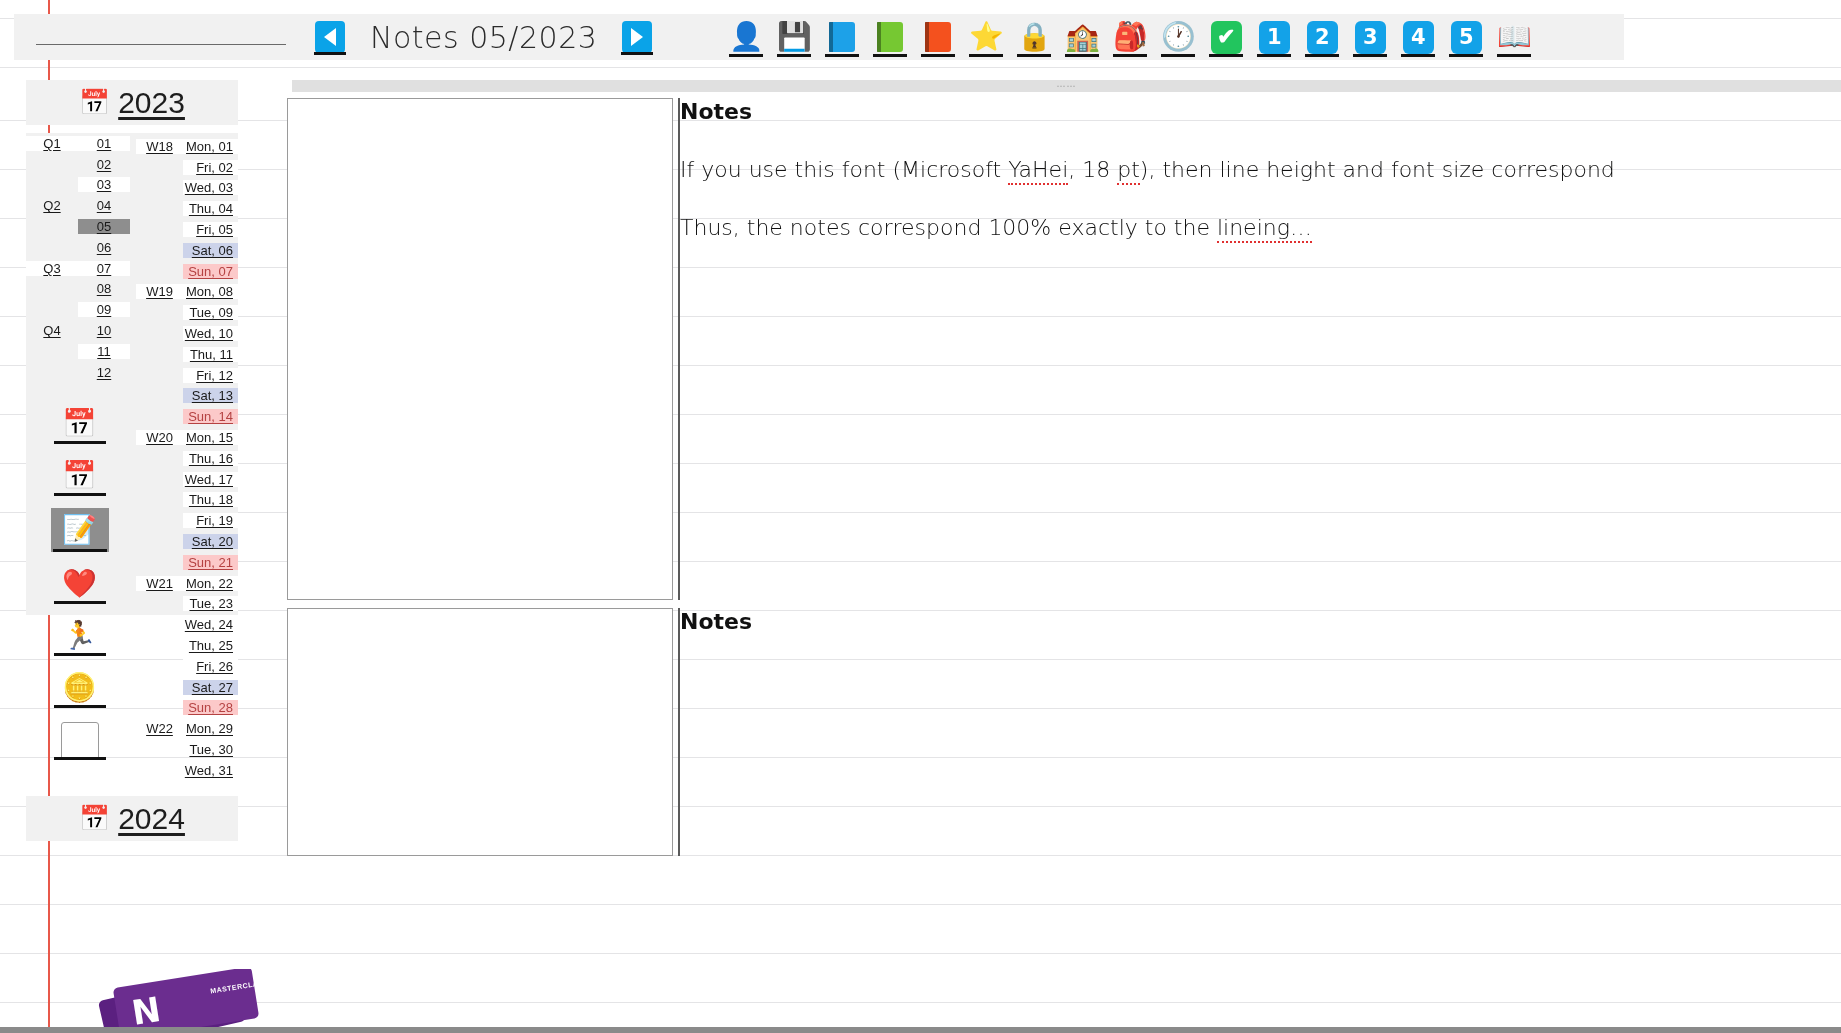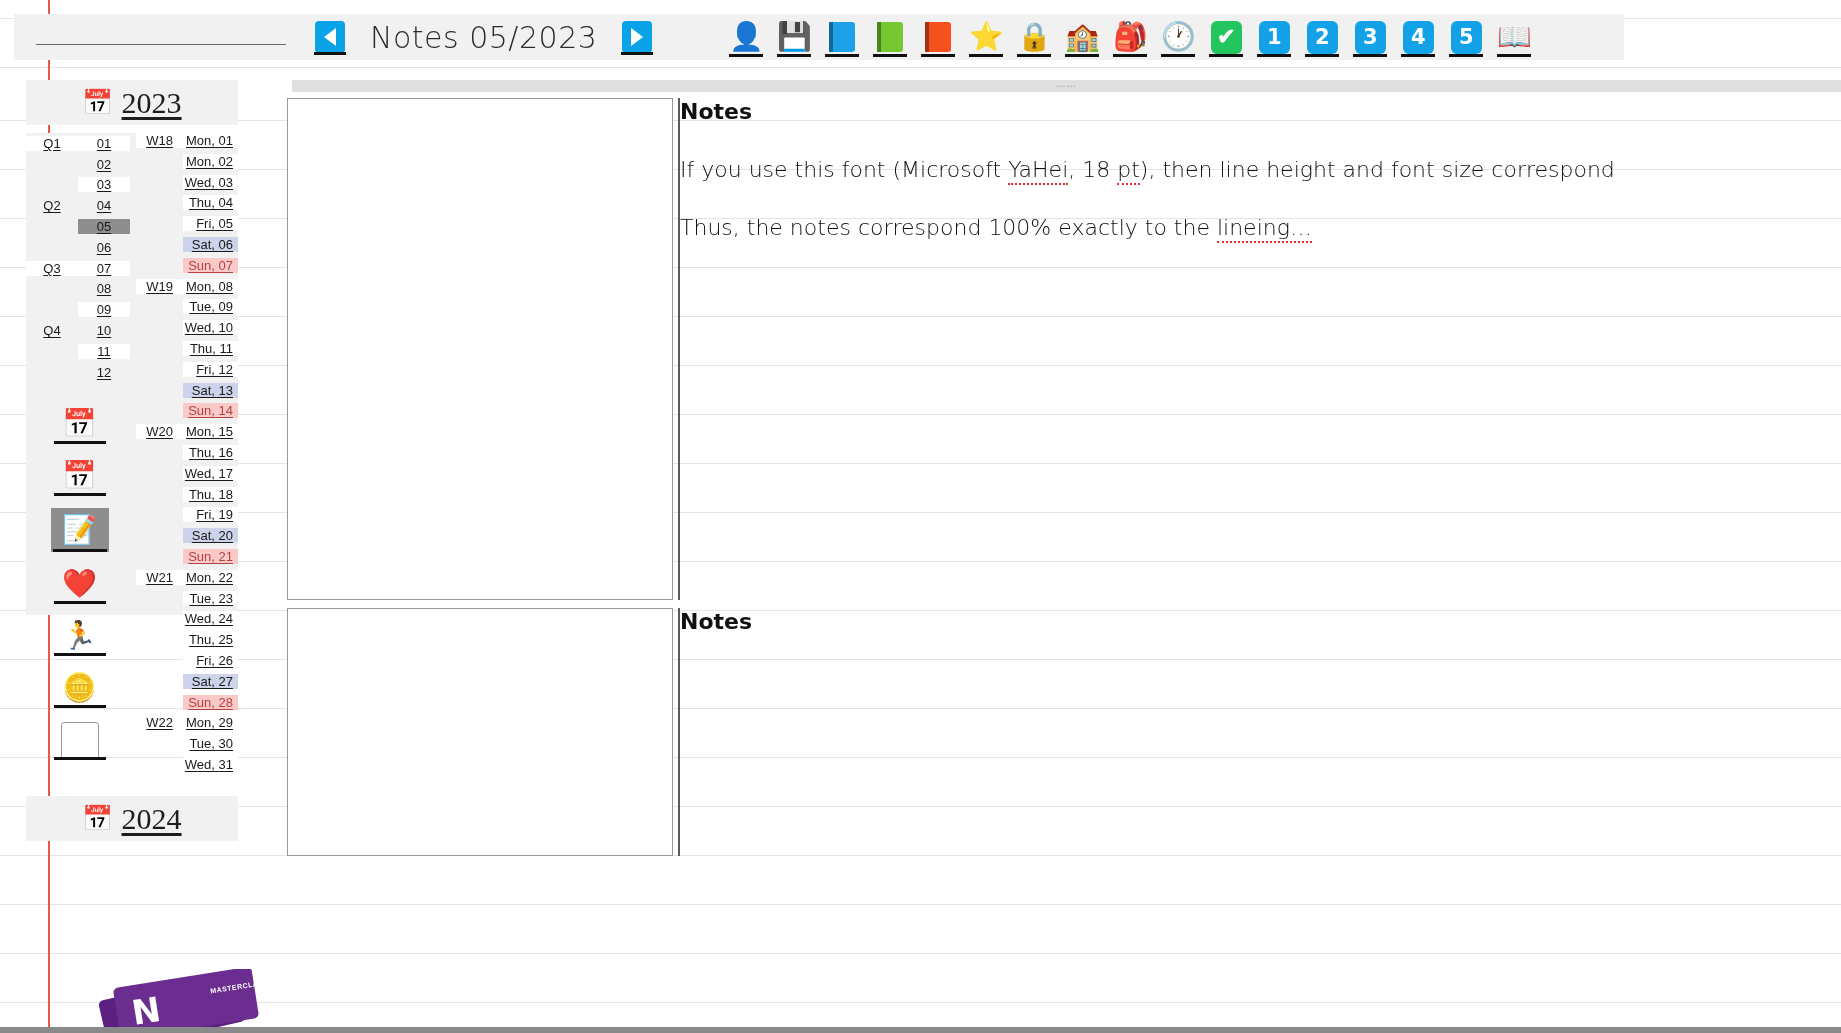--- a/index.html
+++ b/index.html
@@ -115,21 +115,21 @@
 
   .year-band {
     position: absolute; left: 26px; width: 212px; height: 45px;
     background: #f1f1f1;
     display: flex; align-items: center; justify-content: center;
     gap: 8px; cursor: pointer;
   }
   .year-band .cal { font-size: 25px; line-height: 1; }
   .year-band .yr {
     font-size: 30px; color: #1d1d1d; font-weight: 300;
-    font-family: Liberation Serif, serif;
+    font-family: Liberation Sans, sans-serif;
     text-decoration: underline; text-underline-offset: 4px;
   }
   #year-2023 { top: 80px; }
   #year-2024 { top: 796px; }
 
   #sidebar-panel {
     position: absolute; left: 26px; top: 133px;
     width: 212px; height: 482px;
     background: #f1f1f1;
   }
@@ -139,21 +139,21 @@
   .qm-row { height: 20.8px; display: flex; align-items: center; font-size: 13px; }
   .q-cell { width: 52px; text-align: center; }
   .m-cell { width: 52px; text-align: center; }
   .q-cell span, .m-cell span {
     text-decoration: underline; text-underline-offset: 2px;
     color: #1a1a1a; cursor: pointer;
   }
 
   
   .wd-col { position: absolute; left: 110px; top: 0; width: 102px; }
-  .wd-row { height: 20.8px; display: flex; align-items: flex-start; font-size: 13px; }
+  .wd-row { height: 20.8px; display: flex; align-items: flex-end; font-size: 13px; }
   .w-cell { width: 47px; text-align: center; }
   .d-cell { width: 55px; text-align: right; padding-right: 5px; }
   .w-cell span, .d-cell span {
     text-decoration: underline; text-underline-offset: 2px;
     color: #1a1a1a; cursor: pointer;
   }
 
   .bg-white { background: #ffffff; }
   .bg-gray  { background: #f1f1f1; }
   .bg-sel   { background: #8e8e8e; }
@@ -379,21 +379,21 @@
           <div class="m-cell bg-gray"><span>12</span></div>
         </div>
       </div>
     <div class="wd-col" id="wd-col">
         <div class="wd-row">
           <div class="w-cell bg-white"><span>W18</span></div>
           <div class="d-cell bg-white"><span>Mon, 01</span></div>
         </div>
         <div class="wd-row">
           <div class="w-cell bg-white"></div>
-          <div class="d-cell bg-white"><span>Mon, 02</span></div>
+          <div class="d-cell bg-white"><span>Fri, 02</span></div>
         </div>
         <div class="wd-row">
           <div class="w-cell bg-white"></div>
           <div class="d-cell bg-white"><span>Wed, 03</span></div>
         </div>
         <div class="wd-row">
           <div class="w-cell bg-white"></div>
           <div class="d-cell bg-white"><span>Thu, 04</span></div>
         </div>
         <div class="wd-row">

